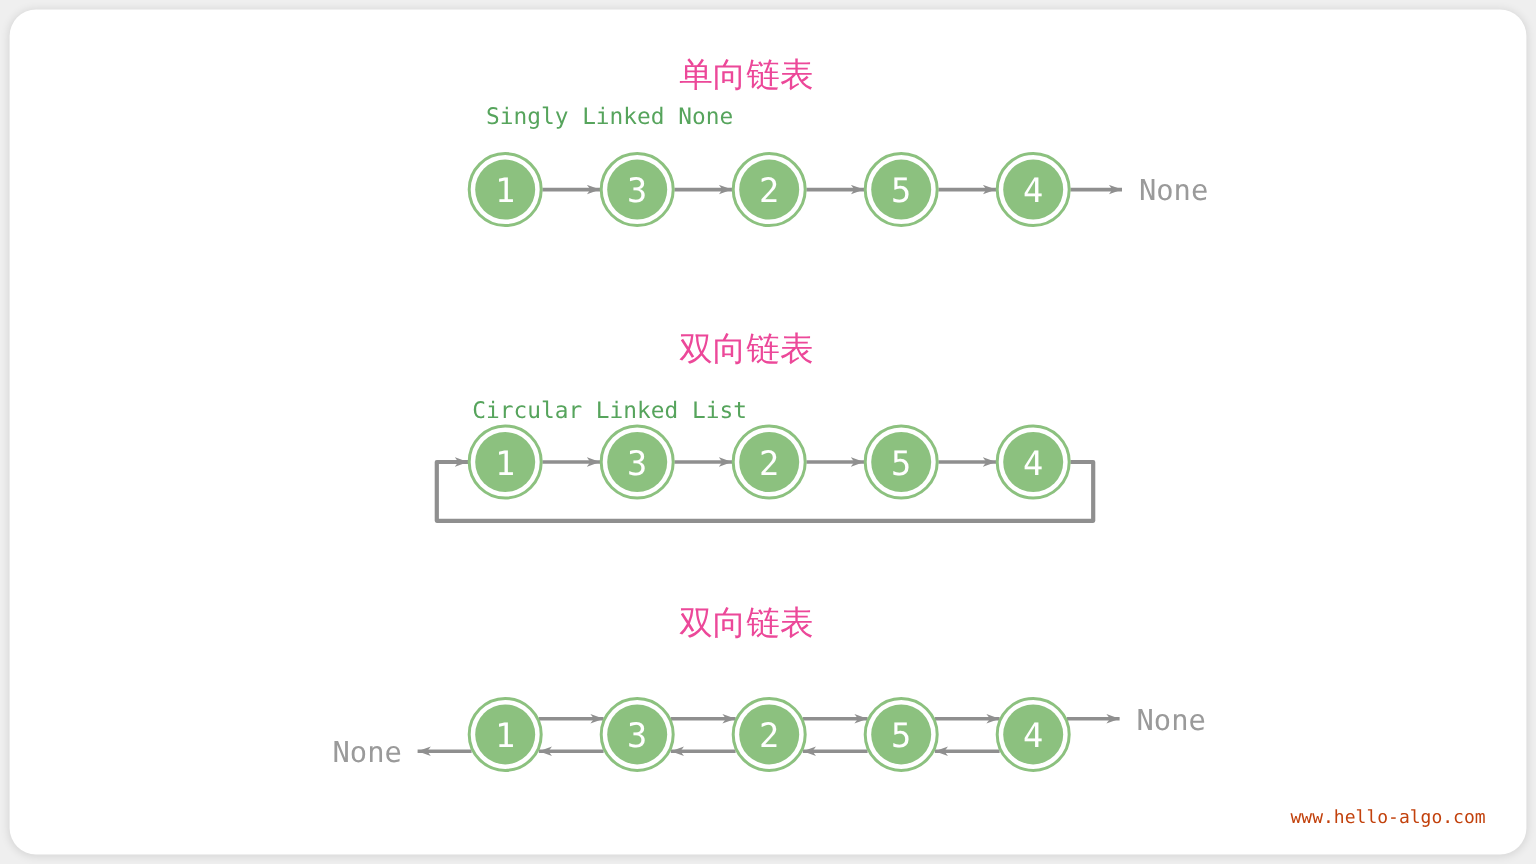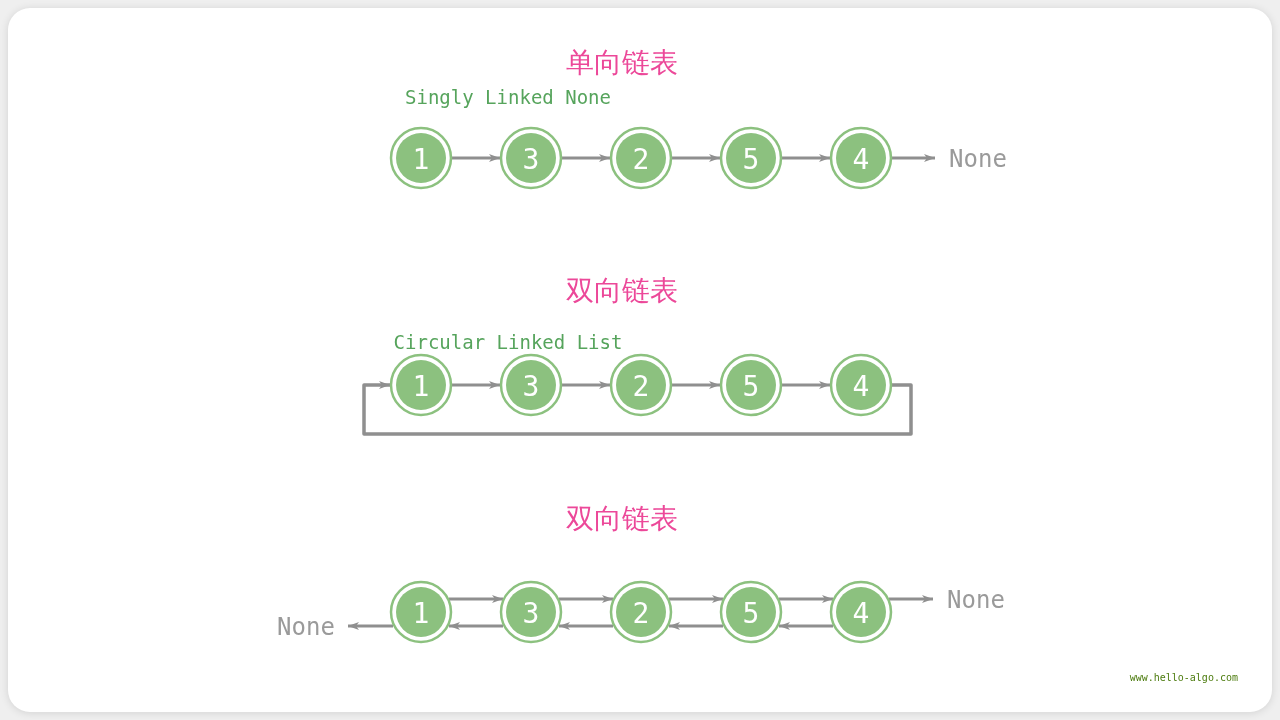--- a/index.html
+++ b/index.html
@@ -57,22 +57,22 @@
   .none-text {
     fill: #9a9a9a;
     font-family: "DejaVu Sans Mono", monospace;
     font-size: 24px;
     text-anchor: middle;
     dominant-baseline: central;
   }
   .watermark {
     position: absolute; right: 34px; top: 664px;
     font-family: "DejaVu Sans Mono", monospace;
-    font-size: 10px;
-    color: #4d7c0f;
+    font-size: 15px;
+    color: #c2410c;
   }
 </style>
 </head>
 <body>
 
 <div class="page">
   <div class="card">
 
     <h2 class="sec-title" id="title-singly">单向链表</h2>
     <div class="sec-sub" id="sub-singly">Singly Linked None</div>

